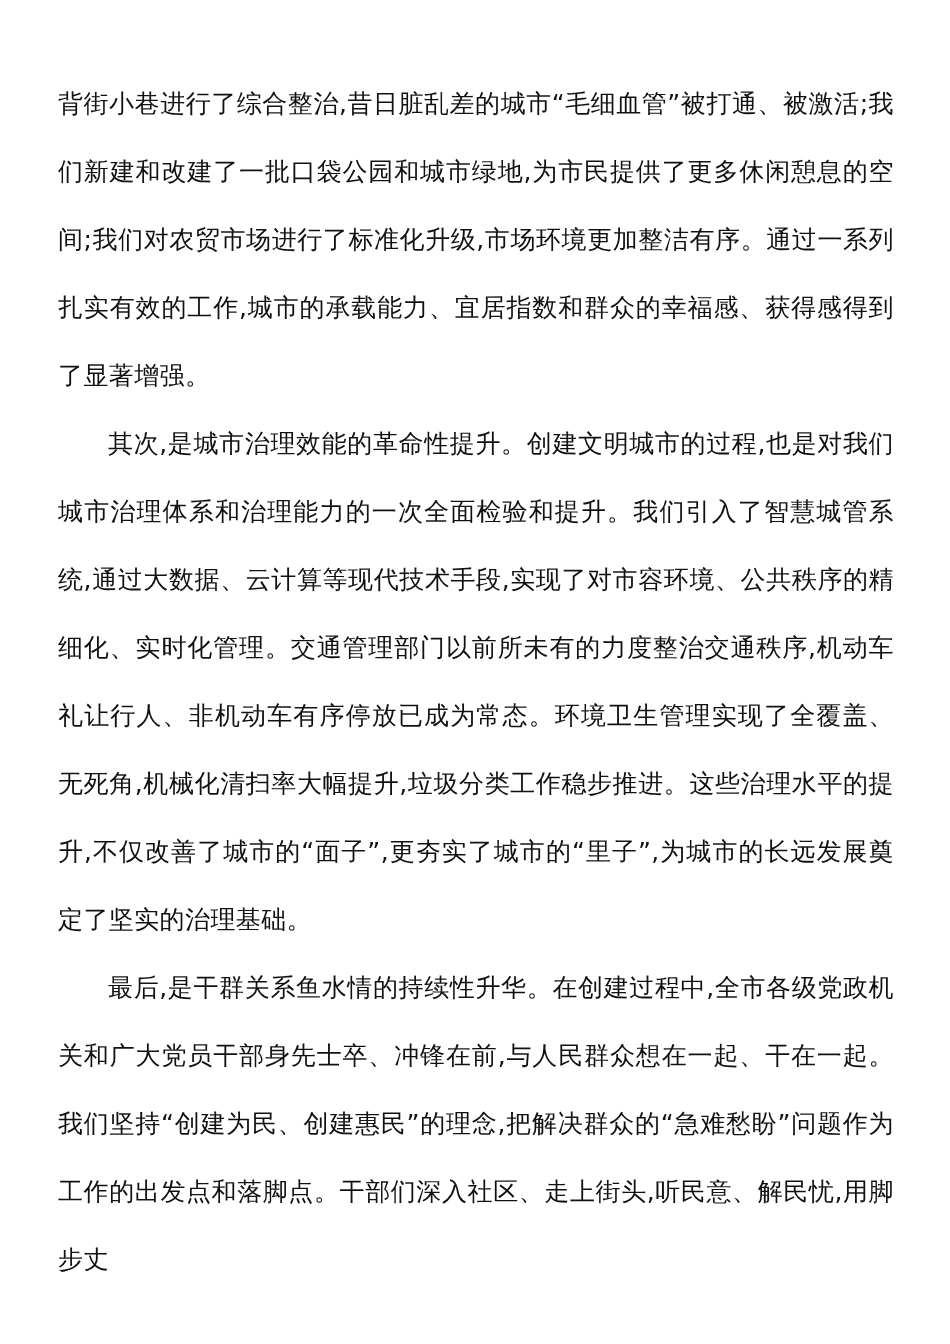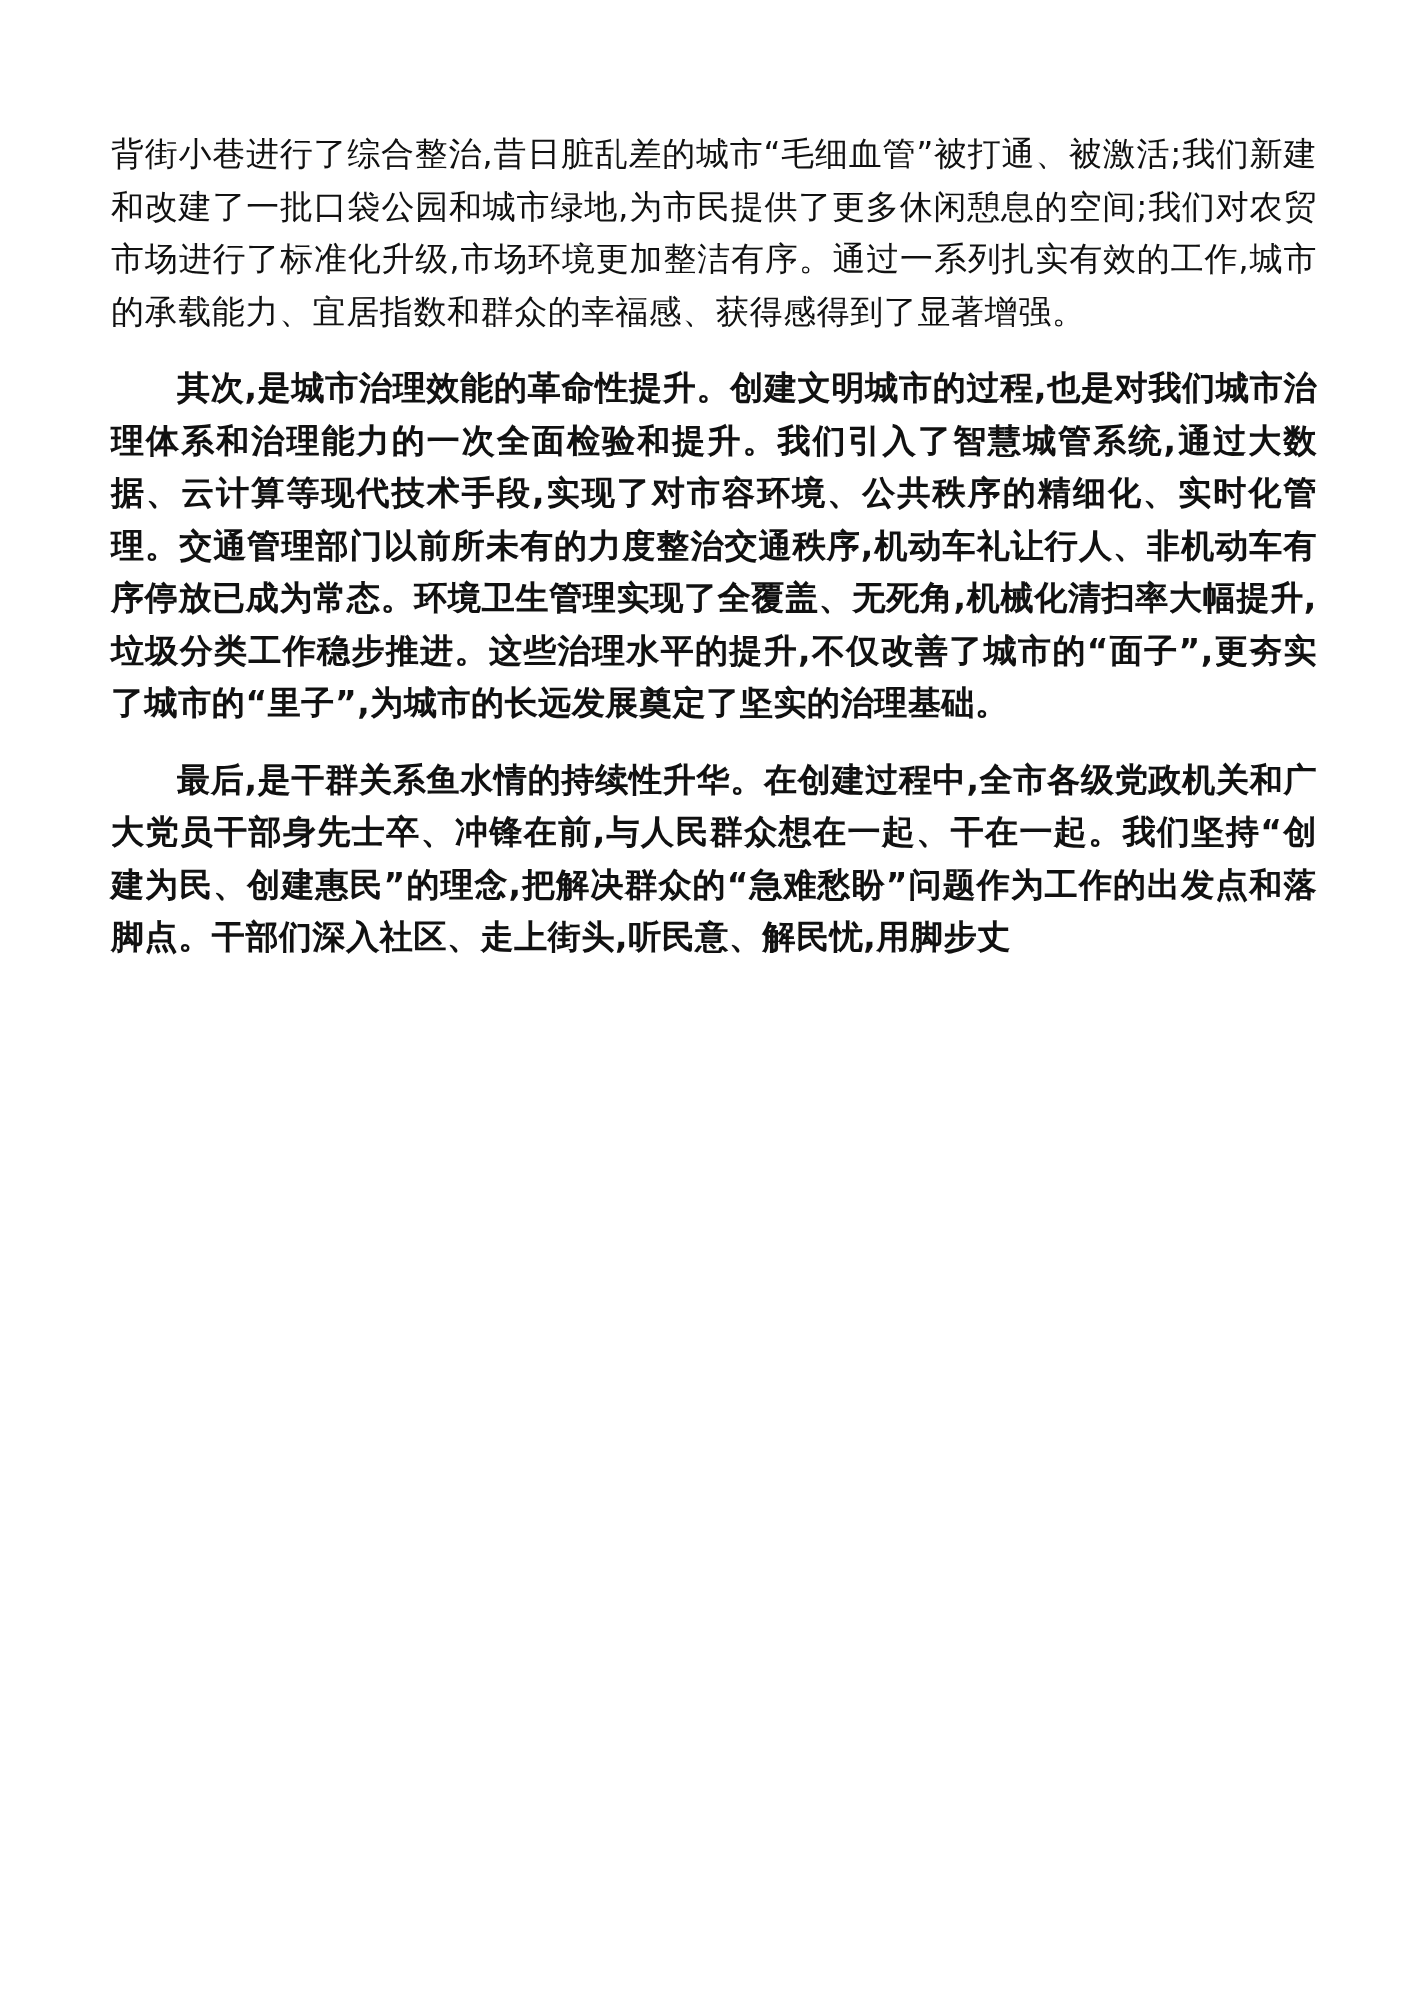--- a/index.html
+++ b/index.html
@@ -15,31 +15,30 @@
       font-family: "DejaVu Sans", "Liberation Sans", sans-serif;
       color: #111111;
     }
     .page {
       position: absolute;
       left: 58px;
       top: 70px;
       width: 836px;
     }
     .para {
-      margin: 16px;
-      font-size: 22px;
-      line-height: 35px;
+      margin: 0;
+      font-size: 25px;
+      line-height: 68px;
       text-align: justify;
       text-align-last: left;
       letter-spacing: 0.4px;
       word-break: break-all;
     }
     .para.indent {
       text-indent: 2em;
-      font-weight: bold;
     }
   </style>
 </head>
 <body>
 
 <div class="page">
   <p class="para">背街小巷进行了综合整治,昔日脏乱差的城市“毛细血管”被打通、被激活;我们新建和改建了一批口袋公园和城市绿地,为市民提供了更多休闲憩息的空间;我们对农贸市场进行了标准化升级,市场环境更加整洁有序。通过一系列扎实有效的工作,城市的承载能力、宜居指数和群众的幸福感、获得感得到了显著增强。</p>
   <p class="para indent">其次,是城市治理效能的革命性提升。创建文明城市的过程,也是对我们城市治理体系和治理能力的一次全面检验和提升。我们引入了智慧城管系统,通过大数据、云计算等现代技术手段,实现了对市容环境、公共秩序的精细化、实时化管理。交通管理部门以前所未有的力度整治交通秩序,机动车礼让行人、非机动车有序停放已成为常态。环境卫生管理实现了全覆盖、无死角,机械化清扫率大幅提升,垃圾分类工作稳步推进。这些治理水平的提升,不仅改善了城市的“面子”,更夯实了城市的“里子”,为城市的长远发展奠定了坚实的治理基础。</p>
   <p class="para indent">最后,是干群关系鱼水情的持续性升华。在创建过程中,全市各级党政机关和广大党员干部身先士卒、冲锋在前,与人民群众想在一起、干在一起。我们坚持“创建为民、创建惠民”的理念,把解决群众的“急难愁盼”问题作为工作的出发点和落脚点。干部们深入社区、走上街头,听民意、解民忧,用脚步丈</p>
 </div>

